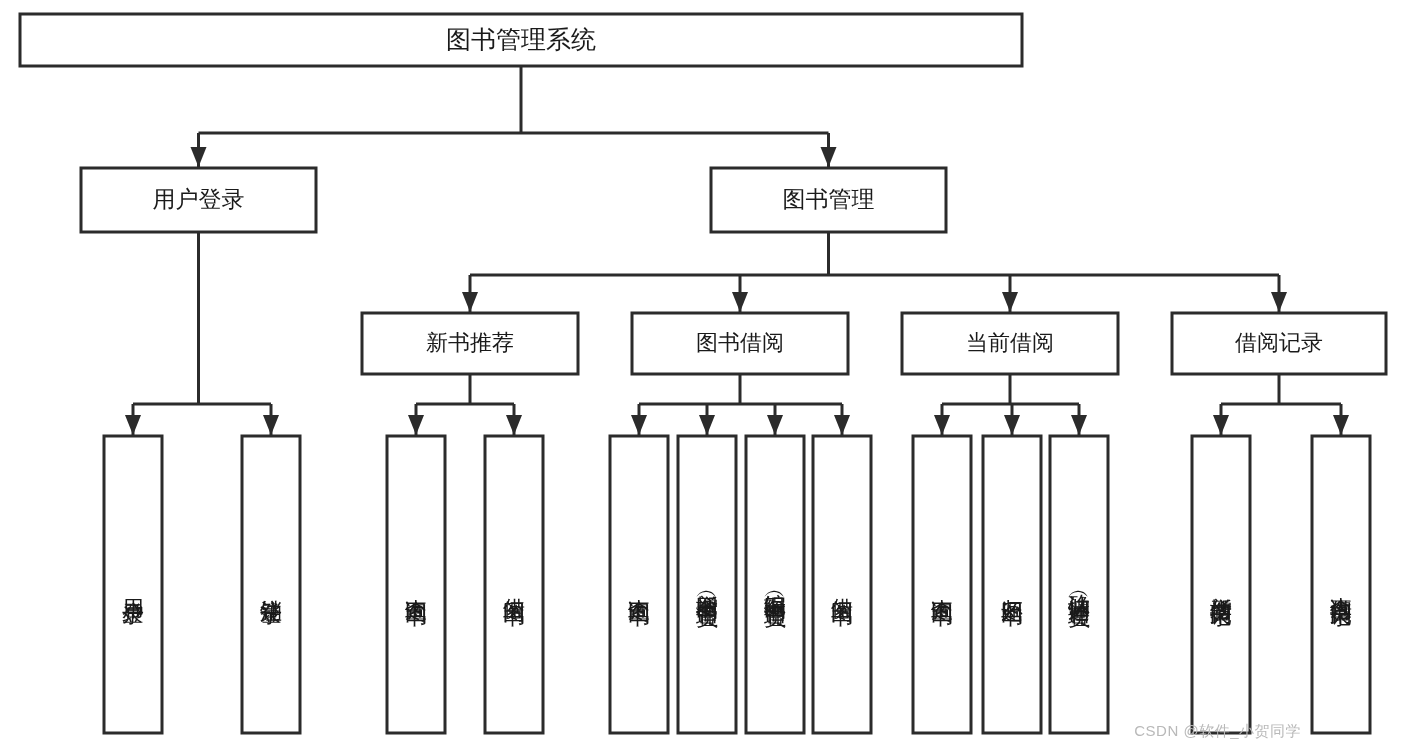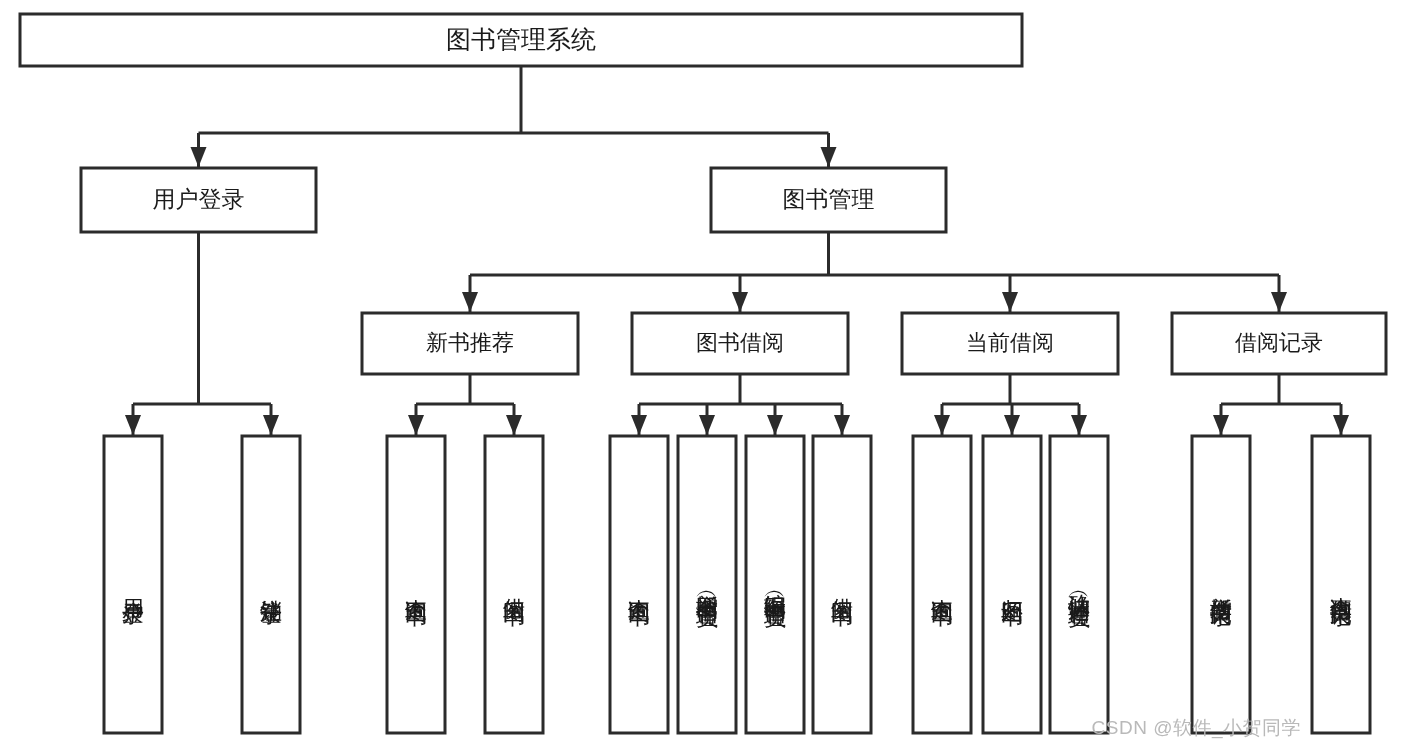--- a/index.html
+++ b/index.html
@@ -33,21 +33,21 @@
     line-height:1.18;
     color:#1a1a1a;
     letter-spacing:2px;
     white-space:nowrap;
     pointer-events:none;
   }
   #watermark{
     position:absolute;
     right:10px;
     bottom:6px;
-    font-size:19px;
+    font-size:15px;
     color:#b9b9b9;
     letter-spacing:0.5px;
     font-family:"Liberation Sans","DejaVu Sans",sans-serif;
     white-space:nowrap;
   }
 </style>
 </head>
 <body>
 
 <div id="diagram-root">

